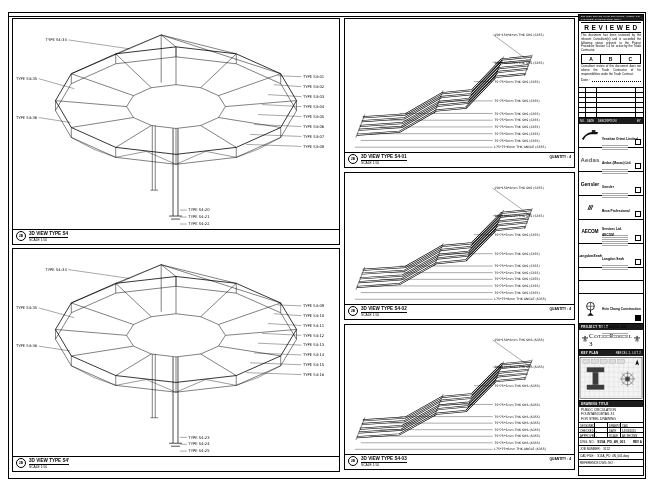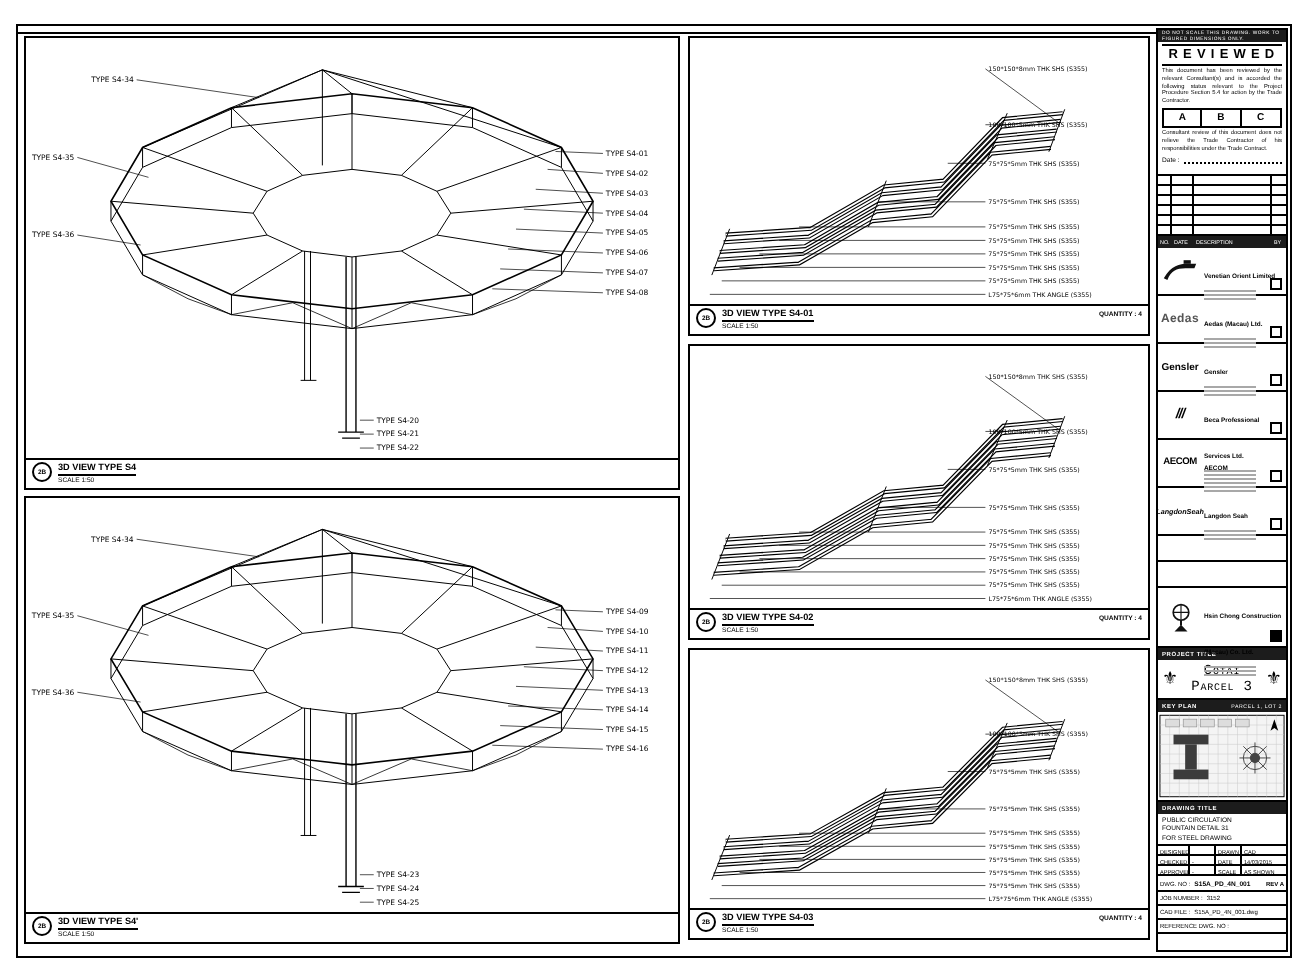--- a/index.html
+++ b/index.html
@@ -68,22 +68,22 @@
 
   .logo-aedas{font-size:6px;color:#555;font-weight:bold;letter-spacing:0.2px;}
   .logo-gensler{font-size:5px;font-weight:bold;}
   .logo-beca{font-size:7px;font-weight:bold;font-style:italic;letter-spacing:-0.5px;}
   .logo-aecom{font-size:4.8px;font-weight:bold;letter-spacing:-0.2px;}
   .logo-ls{font-size:3.6px;font-weight:bold;font-style:italic;}
 
   .band{height:20px;border-bottom:0.7px solid #000;display:flex;align-items:center;
         justify-content:space-between;padding:0 2px;box-sizing:border-box;flex:0 0 auto;}
   .orn{font-size:9px;line-height:1;}
-  .pname{font-family:Liberation Mono, monospace;font-variant:small-caps;font-size:7px;
-         letter-spacing:0.4px;text-align:center;}
+  .pname{font-family:Liberation Serif, serif;font-variant:small-caps;font-size:7px;
+         letter-spacing:0.4px;}
 
   .kmap{height:44px;border-bottom:0.7px solid #000;flex:0 0 auto;}
   .kmap svg{display:block;width:100%;height:100%;}
 
   .dtitle{height:16px;border-bottom:0.7px solid #000;font-size:3.3px;line-height:1.35;
           padding:1px 2px;box-sizing:border-box;flex:0 0 auto;}
   .igrid{display:grid;grid-template-columns:16px 13px 13px 1fr;font-size:2.8px;flex:0 0 auto;}
   .igrid div{border-right:0.5px solid #000;border-bottom:0.5px solid #000;height:5px;
              box-sizing:border-box;padding:0.8px 1px;overflow:hidden;white-space:nowrap;}
   .igrid div:nth-child(4n){border-right:none;}

